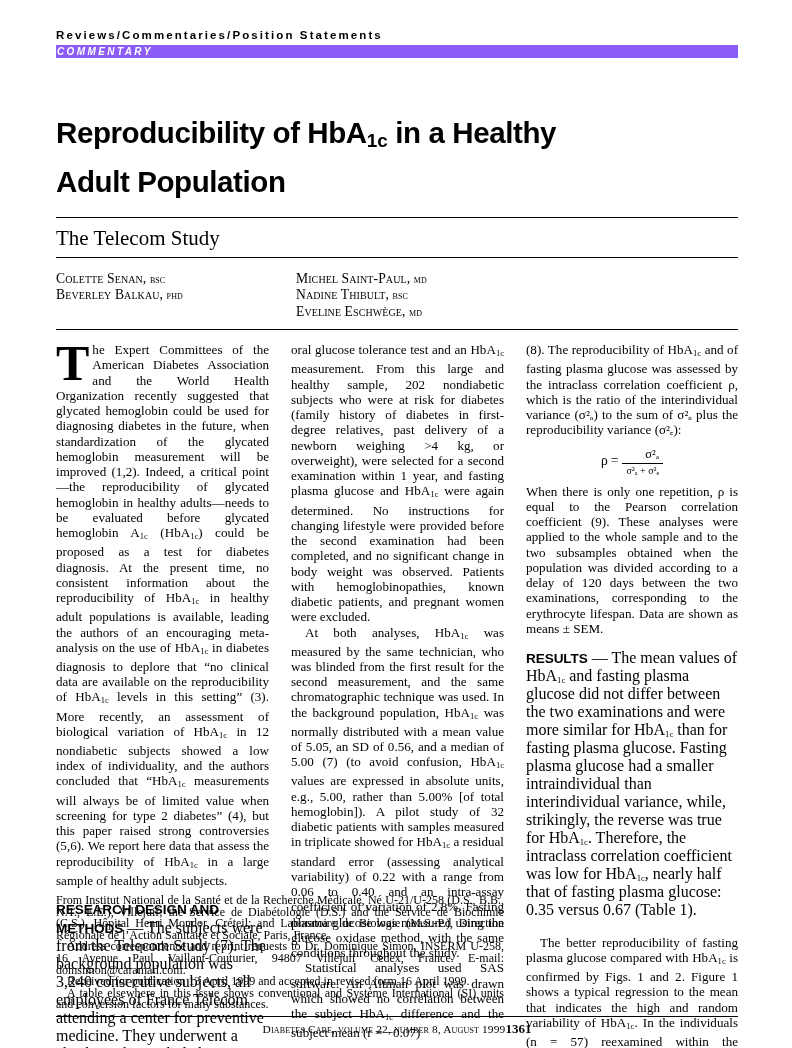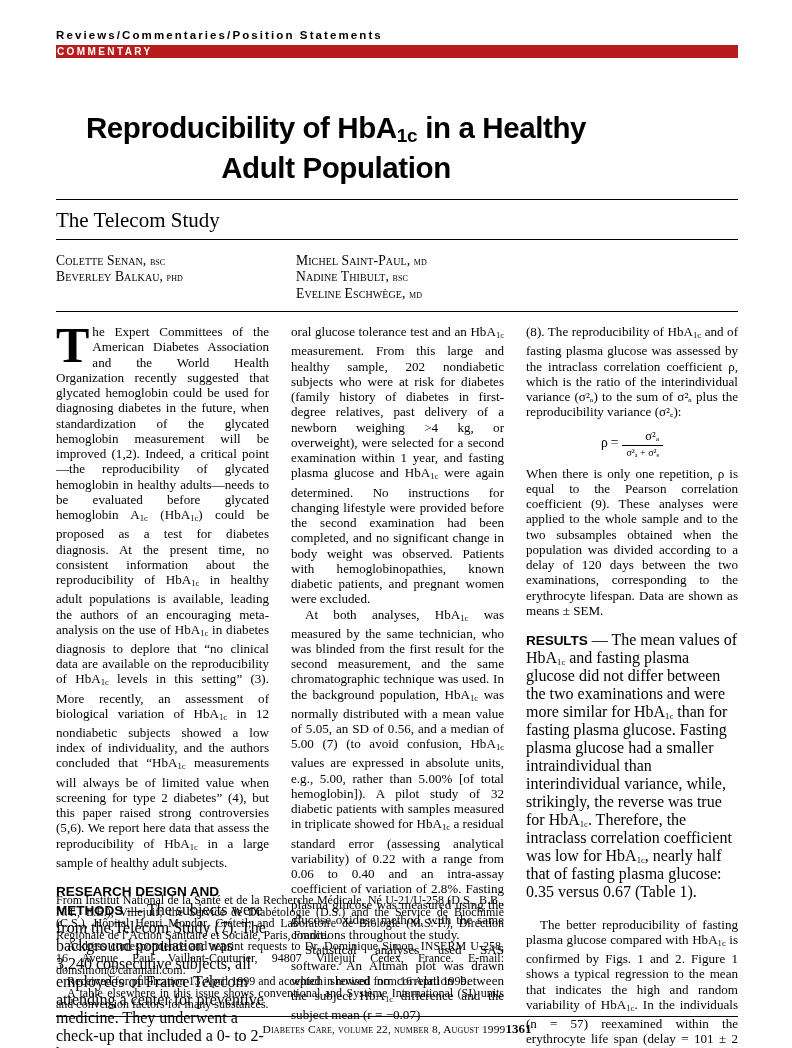--- a/index.html
+++ b/index.html
@@ -29,45 +29,45 @@
     font-family: "Liberation Sans", sans-serif;
     font-weight: bold;
     font-size: 11.5px;
     letter-spacing: 2.1px;
     margin-top: 22px;
     white-space: nowrap;
   }
   .commentary-bar {
     margin-top: 4px;
     height: 13px;
-    background: #b91c1c;
+    background: #8b5cf6;
     position: relative;
+    font-style: italic;
   }
   .commentary-bar .label {
     position: absolute;
     left: 1px;
     top: 0px;
     color: #ffffff;
     font-family: "Liberation Sans", sans-serif;
     font-weight: bold;
     font-size: 10px;
     letter-spacing: 2.4px;
     line-height: 13px;
   }
 
   
   .title {
     font-family: "Liberation Sans", sans-serif;
     font-weight: bold;
     font-size: 29.5px;
-    line-height: 36px;
+    line-height: 45px;
     letter-spacing: -0.4px;
     margin-top: 52px;
     width: 560px;
-    text-align: center;
   }
   .title .sub {
     font-size: 19px;
     vertical-align: baseline;
     position: relative;
     top: 4px;
     letter-spacing: -0.2px;
   }
   .title-rule {
     border-top: 1.4px solid #000;

